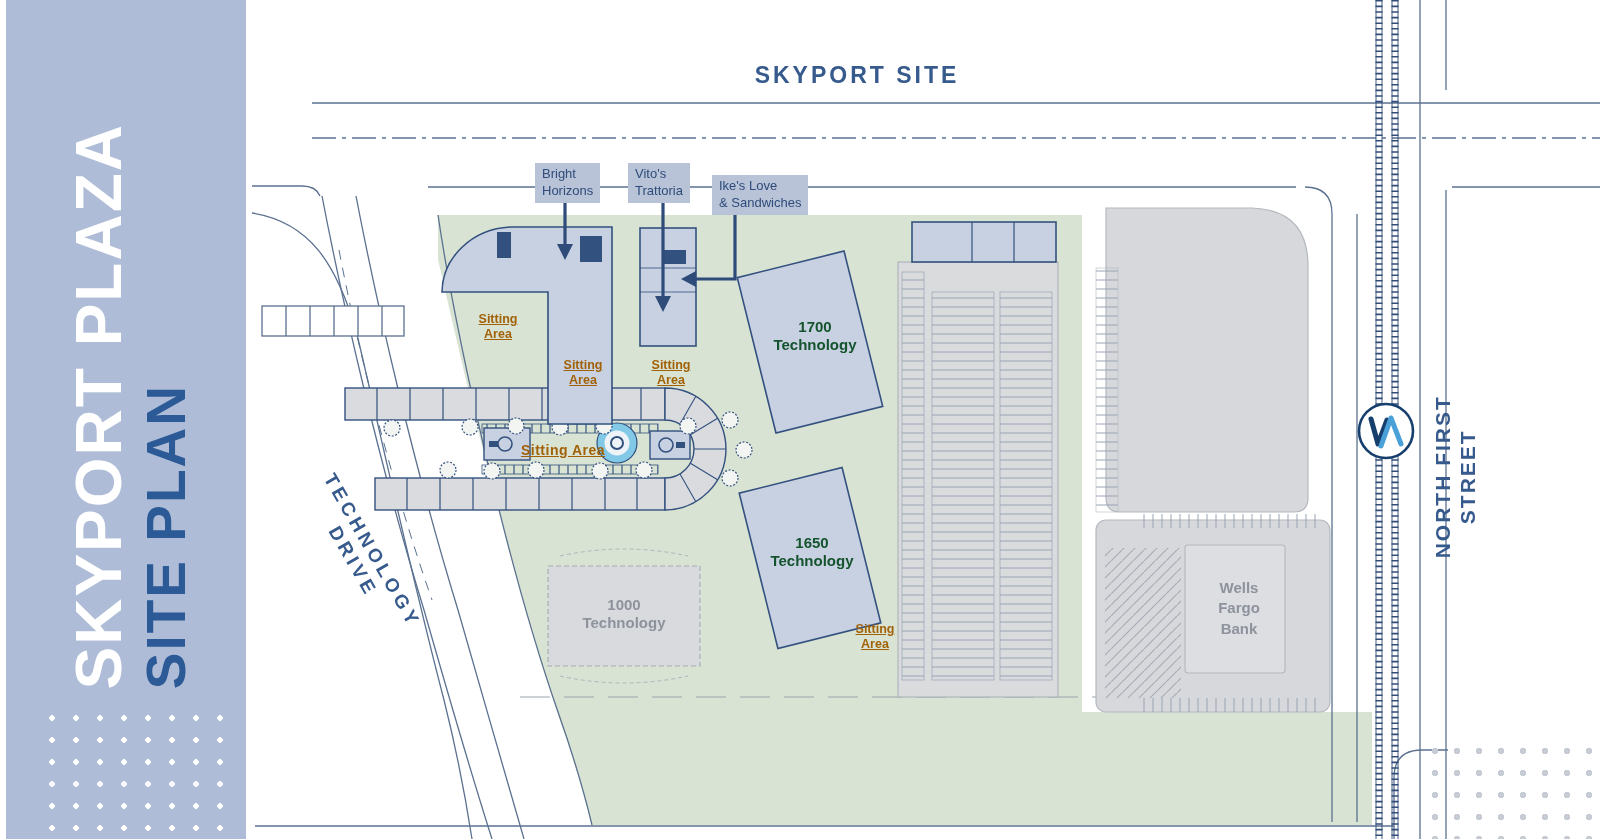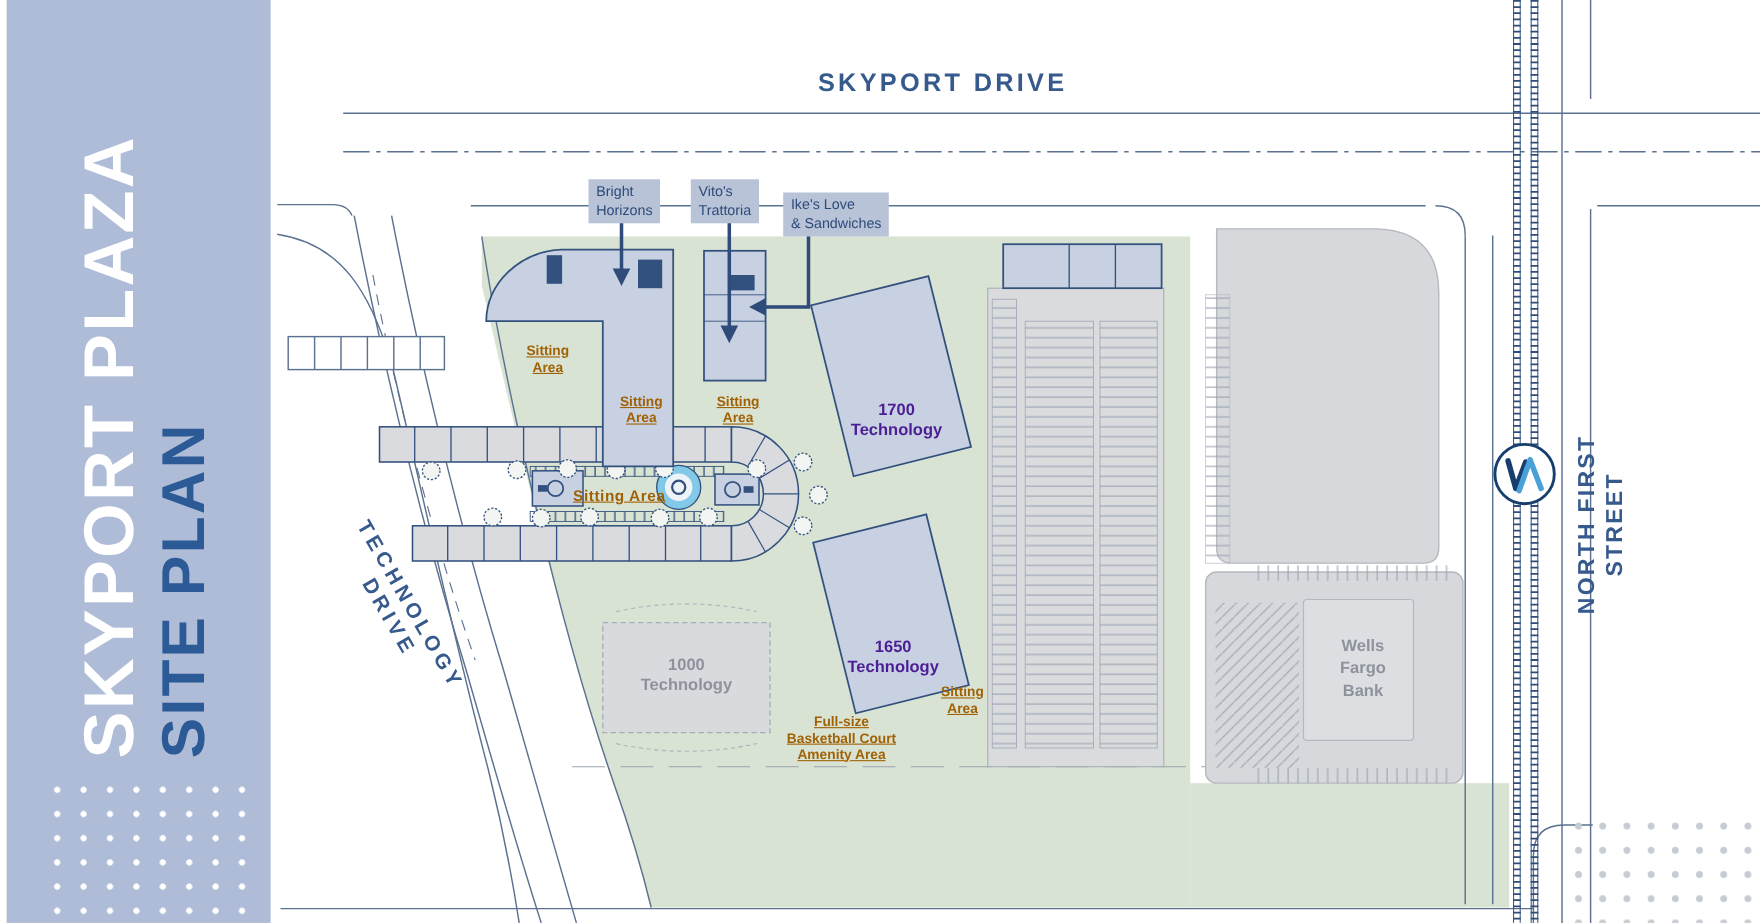--- a/index.html
+++ b/index.html
@@ -18,21 +18,21 @@
   .dots-gray{left:1424px;top:740px;width:176px;height:99px;z-index:4;
     background-image:radial-gradient(circle,#c7ccd4 3px,rgba(255,255,255,0) 3.4px);
     background-size:22px 22px;}
   
   .map-svg{position:absolute;left:0;top:0;z-index:1;}
   .lbl{position:absolute;font-weight:700;text-align:center;white-space:pre-line;z-index:3;line-height:1.18;}
   .street{color:#375a8d;}
   .lbl-skyport{left:737px;top:62px;width:240px;font-size:23px;letter-spacing:3px;}
   .lbl-techdrive{left:251px;top:534px;width:222px;font-size:19px;letter-spacing:4px;transform:rotate(60deg);}
   .lbl-northfirst{left:1346px;top:452px;width:220px;font-size:21px;letter-spacing:2px;transform:rotate(-90deg);}
-  .blue-b{color:#4c1d95;font-size:15px;margin-top:46px;}
+  .blue-b{color:#14532d;font-size:15px;}
   .gray-b{color:#8d929c;}
   .green-t{color:#a16207;font-size:12.5px;text-decoration:underline;}
   .lbl-1700{left:745px;top:318px;width:140px;}
   .lbl-1650{left:742px;top:534px;width:140px;}
   .lbl-1600{left:554px;top:596px;width:140px;font-size:15px;}
   .lbl-spring{left:1098px;top:344px;width:200px;font-size:17px;line-height:1.3;}
   .lbl-wells{left:1185px;top:578px;width:108px;font-size:15px;line-height:1.35;}
   .lbl-sit1{left:458px;top:312px;width:80px;}
   .lbl-sit2{left:543px;top:358px;width:80px;}
   .lbl-sit3{left:631px;top:358px;width:80px;}
@@ -209,21 +209,21 @@
       <polygon points="696,271 696,287 681,279" stroke="none"></polygon>
     </g>
 
     <g>
       <circle cx="1386" cy="431" r="27" fill="#ffffff" stroke="#173f6e" stroke-width="2.6"></circle>
       <path d="M1371,419 L1378,444 M1378,444 L1387,420" stroke="#173f6e" stroke-width="5" fill="none" stroke-linecap="round"></path>
       <path d="M1391,418 L1381,446 M1391,418 L1401,444" stroke="#4aa0d8" stroke-width="5" fill="none" stroke-linecap="round"></path>
     </g>
   </svg>
 
-  <div class="lbl street lbl-skyport">SKYPORT DRIVE</div>
+  <div class="lbl street lbl-skyport">SKYPORT SITE</div>
   <div class="lbl street lbl-techdrive">TECHNOLOGY DRIVE</div>
   <div class="lbl street lbl-northfirst">NORTH FIRST STREET</div>
 
   <div class="callout co-bright">Bright
 Horizons</div>
   <div class="callout co-vito">Vito's
 Trattoria</div>
   <div class="callout co-ike">Ike's Love
 &amp; Sandwiches</div>
 
@@ -239,23 +239,20 @@
 
   <div class="lbl green-t lbl-sit1">Sitting
 Area</div>
   <div class="lbl green-t lbl-sit2">Sitting
 Area</div>
   <div class="lbl green-t lbl-sit3">Sitting
 Area</div>
   <div class="lbl green-t lbl-sit4">Sitting Area</div>
   <div class="lbl green-t lbl-sit5">Sitting
 Area</div>
-  <div class="lbl green-t lbl-bball">Full-size
-Basketball Court
-Amenity Area</div>
 
   <aside class="sidebar">
     <div class="vtext vtext-main">SKYPORT PLAZA</div>
     <div class="vtext vtext-sub">SITE PLAN</div>
     <div class="dots dots-white"></div>
   </aside>
 
   <div class="dots dots-gray"></div>
 
 </div>

